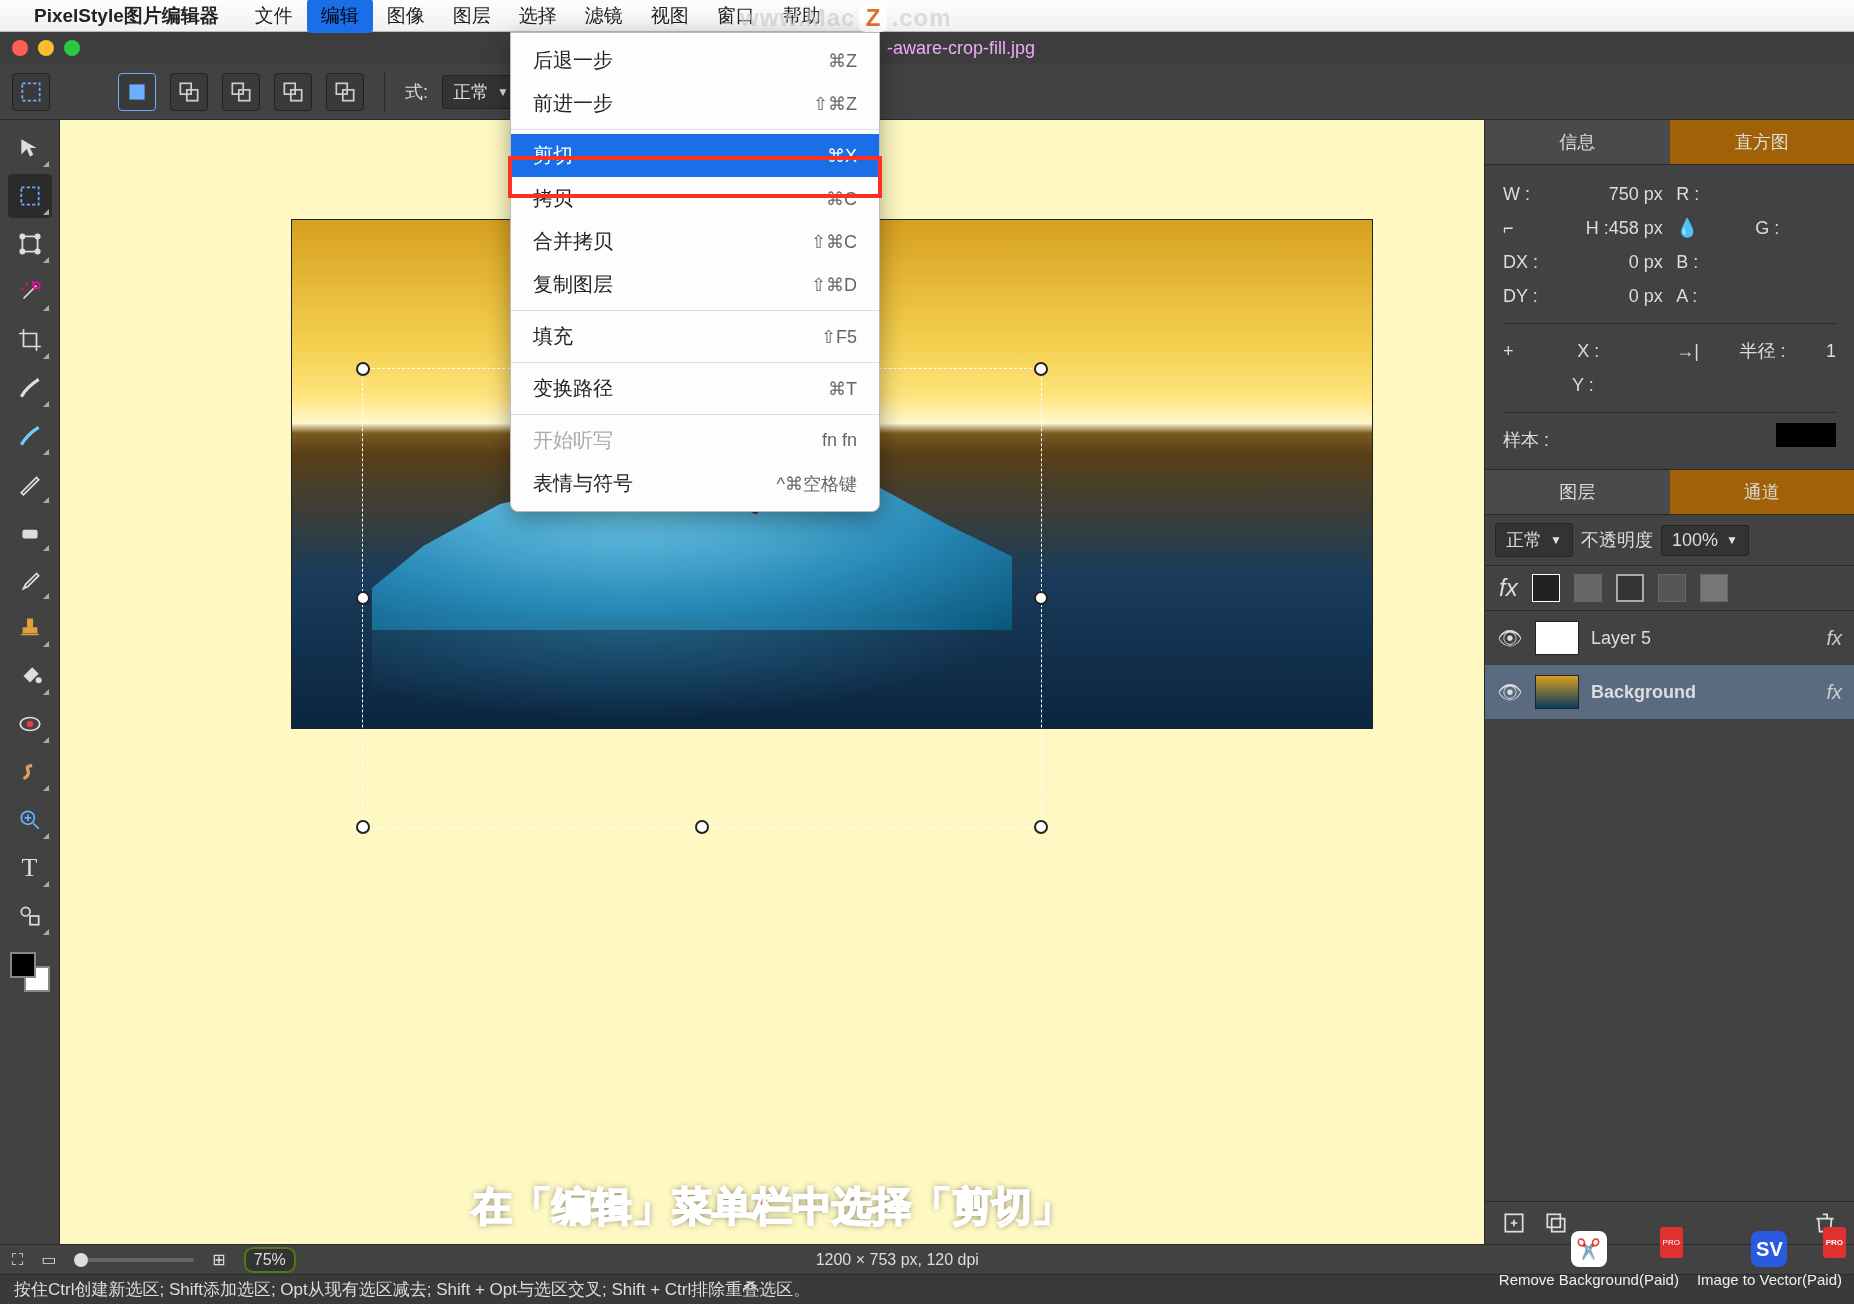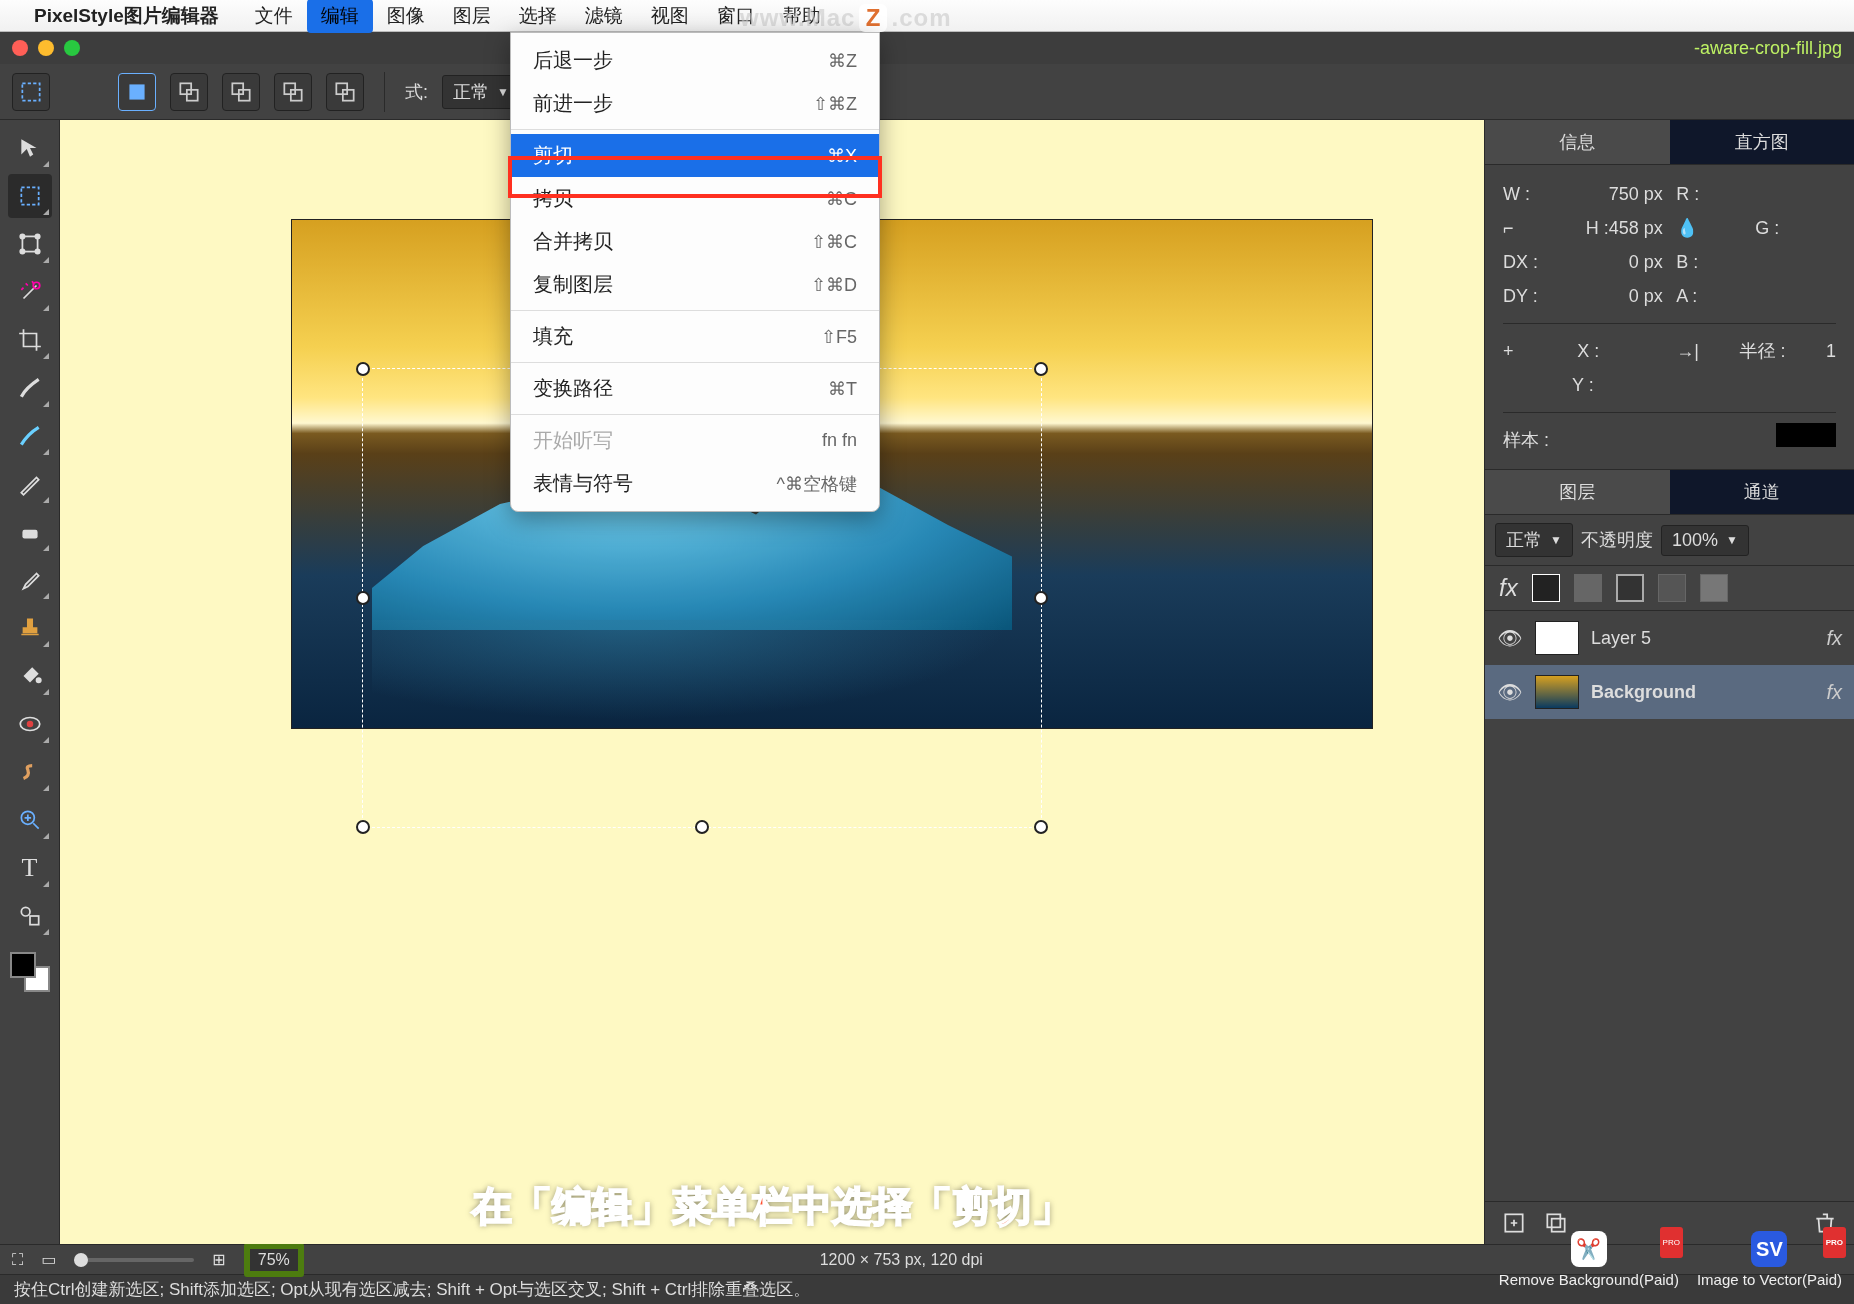--- a/index.html
+++ b/index.html
@@ -10,21 +10,21 @@
 .mac-menubar .apple { font-size: 22px; margin-right: 18px; }
 .mac-menubar .app-name { font-weight: 700; margin-right: 22px; }
 .mac-menubar .menu-item { padding: 4px 14px; border-radius: 4px; }
 .mac-menubar .menu-item.active { background: #1a6fe8; color: #000000; }
 
 
 .window-titlebar { height: 32px; background: #3d3d3d; display: flex; align-items: center; padding: 0 12px; }
 .traffic-lights { display: flex; gap: 10px; }
 .tl { width: 16px; height: 16px; border-radius: 50%; }
 .tl.red { background: #ff5f57; } .tl.yellow { background: #febc2e; } .tl.green { background: #28c840; }
-.doc-title { flex: 1; text-align: right; color: #bef264; font-size: 18px; }
+.doc-title { flex: 1; text-align: center; color: #f0abfc; font-size: 18px; }
 
 
 .options-bar { height: 56px; background: #424242; display: flex; align-items: center; padding: 0 12px; gap: 14px; border-bottom: 1px solid #2a2a2a; color: #ddd; font-size: 18px; }
 .opt-icon { width: 38px; height: 38px; border: 1px solid #222; border-radius: 4px; display: flex; align-items: center; justify-content: center; background: #3a3a3a; }
 .opt-icon.sel { border-color: #6ab0ff; }
 .opt-sep { width: 1px; height: 40px; background: #2a2a2a; margin: 0 6px; }
 .opt-field { background: #333; border: 1px solid #222; padding: 4px 10px; border-radius: 3px; display: flex; align-items: center; gap: 8px; }
 .opt-field .caret { font-size: 12px; }
 
 
@@ -46,21 +46,21 @@
 .handle { position: absolute; width: 14px; height: 14px; background: #fff; border: 2px solid #222; border-radius: 50%; }
 .h-tl { left: -7px; top: -7px; } .h-tm { left: 50%; top: -7px; margin-left: -7px; } .h-tr { right: -7px; top: -7px; }
 .h-ml { left: -7px; top: 50%; margin-top: -7px; } .h-mr { right: -7px; top: 50%; margin-top: -7px; }
 .h-bl { left: -7px; bottom: -7px; } .h-bm { left: 50%; bottom: -7px; margin-left: -7px; } .h-br { right: -7px; bottom: -7px; }
 
 .annotation { position: absolute; left: 50%; bottom: 10px; transform: translateX(-50%); font-size: 40px; font-weight: 700; color: #ff5030; -webkit-text-stroke: 2px #fff; text-shadow: 0 0 6px rgba(0,0,0,0.6); white-space: nowrap; }
 
 
 .panels { width: 370px; background: #424242; border-left: 1px solid #2a2a2a; display: flex; flex-direction: column; color: #ddd; font-size: 18px; }
 .panel-tabs { display: flex; border-bottom: 1px solid #2a2a2a; }
-.panel-tab { flex: 1; text-align: center; padding: 10px 0; background: #0f172a; }
+.panel-tab { flex: 1; text-align: center; padding: 10px 0; background: #a16207; }
 .panel-tab.active { background: #4a4a4a; }
 .info-panel { padding: 12px 18px; border-bottom: 1px solid #2a2a2a; }
 .info-row { display: flex; justify-content: space-between; line-height: 34px; }
 .info-row .half { width: 48%; display: flex; justify-content: space-between; align-items: center; }
 .sample-swatch { width: 60px; height: 24px; background: #000; border: 1px solid #000; display: inline-block; vertical-align: middle; }
 
 .layer-controls { display: flex; align-items: center; gap: 8px; padding: 8px 10px; border-bottom: 1px solid #2a2a2a; }
 .fx-row { display: flex; align-items: center; gap: 14px; padding: 8px 14px; border-bottom: 1px solid #2a2a2a; font-style: italic; }
 .fx-sq { width: 28px; height: 28px; border: 1px solid #666; background: #333; }
 
@@ -71,21 +71,21 @@
 .thumb { width: 44px; height: 34px; background: linear-gradient(#d6a020, #0a3a60); border: 1px solid #222; }
 .thumb.blank { background: #fff; }
 .layer-name { flex: 1; }
 .fx-badge { font-style: italic; color: #ccc; font-size: 20px; }
 
 .layer-footer { display: flex; justify-content: space-between; padding: 8px 14px; border-top: 1px solid #2a2a2a; }
 .layer-footer .icon-btn { width: 30px; height: 26px; display: flex; align-items: center; justify-content: center; color: #ddd; }
 
 
 .canvas-status { height: 30px; background: #424242; border-top: 1px solid #2a2a2a; display: flex; align-items: center; padding: 0 12px; gap: 18px; color: #ddd; font-size: 16px; }
-.zoom-box { background: #333; border: 6px solid #4d7c0f; padding: 2px 8px; border-radius: 3px; }
+.zoom-box { background: #333; border: 2px solid #4d7c0f; padding: 2px 8px; border-radius: 9px; }
 .canvas-status .center { flex: 1; text-align: center; }
 .mini-app { display: flex; flex-direction: column; align-items: center; gap: 4px; font-size: 15px; color: #eee; }
 .mini-icon { width: 36px; height: 36px; border-radius: 8px; background: #fff; display: flex; align-items: center; justify-content: center; font-size: 20px; }
 .mini-icon.blue { background: #2a5ae0; color: #fff; font-weight: 700; }
 .badge-pro { position: absolute; right: -4px; top: -4px; font-size: 8px; background: #e03030; color: #fff; padding: 11px 3px; border-radius: 3px; }
 
 .hint-bar { height: 30px; background: #3a3a3a; color: #ddd; font-size: 17px; display: flex; align-items: center; padding: 0 14px; border-top: 1px solid #2a2a2a; }
 
 
 .dropdown { position: absolute; left: 510px; top: 32px; width: 370px; background: #fdfdfd; border: 1px solid #bbb; border-radius: 0 0 8px 8px; box-shadow: 0 8px 24px rgba(0,0,0,0.35); z-index: 1000; padding: 6px 0; }

